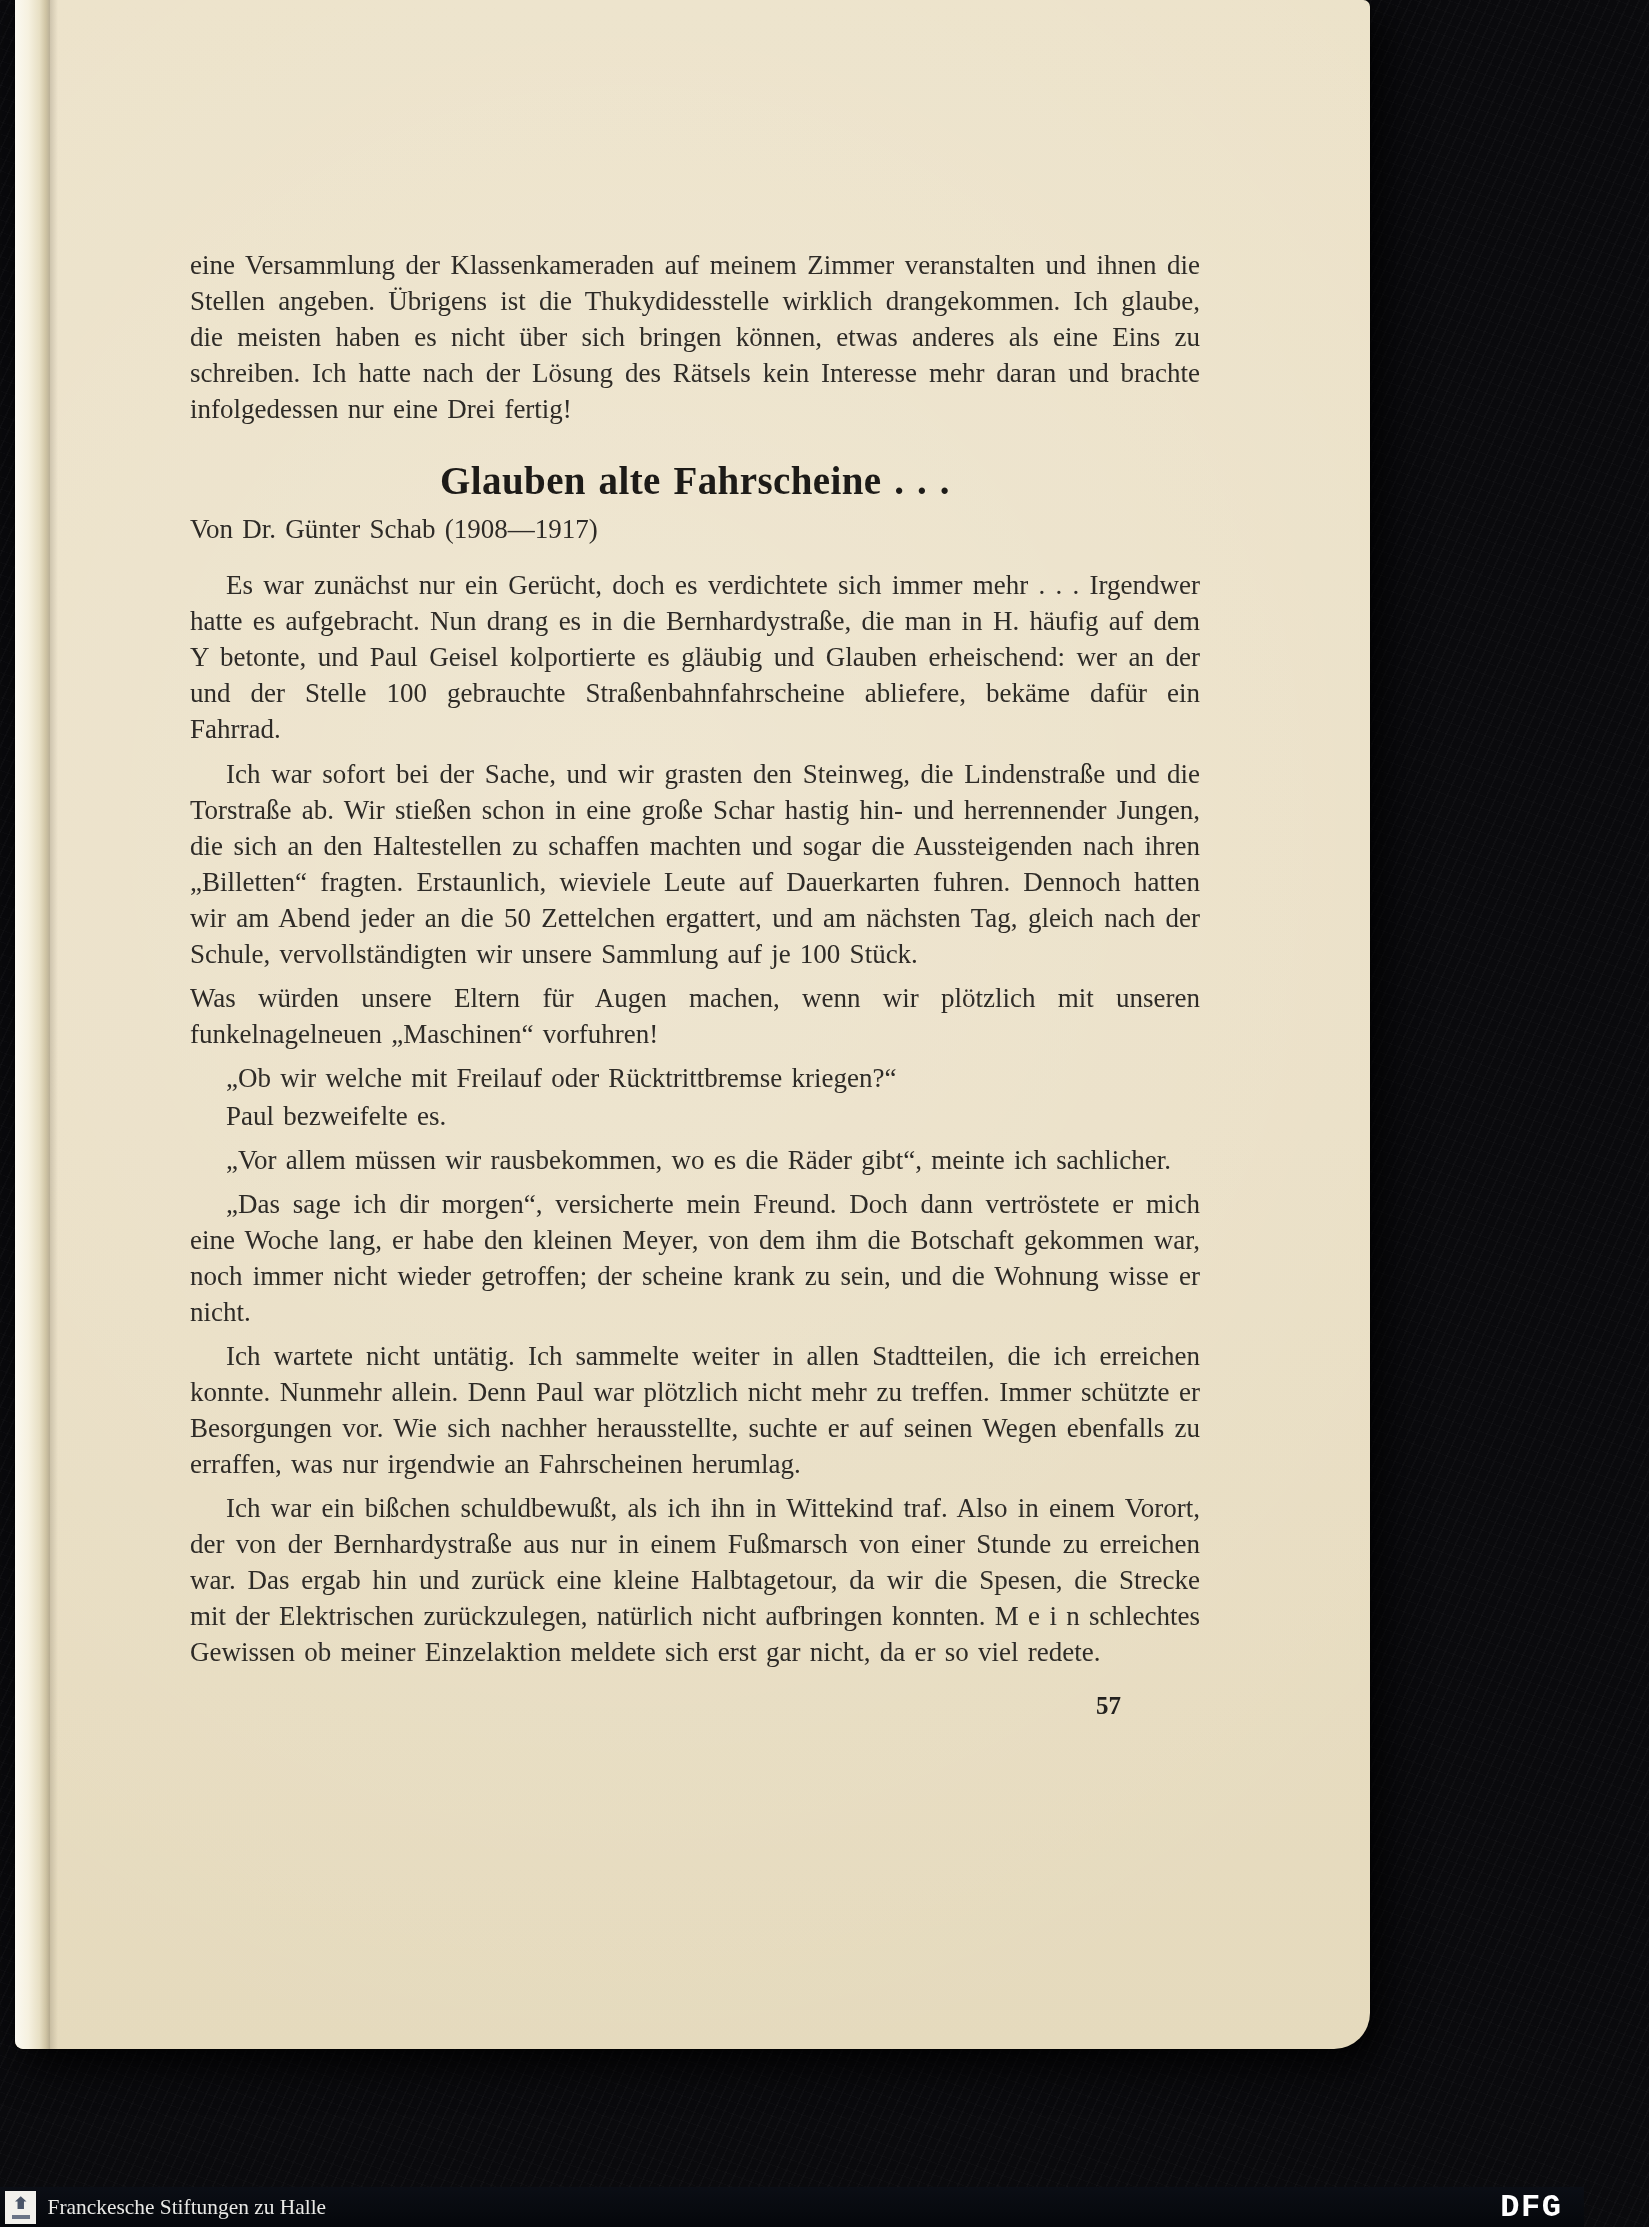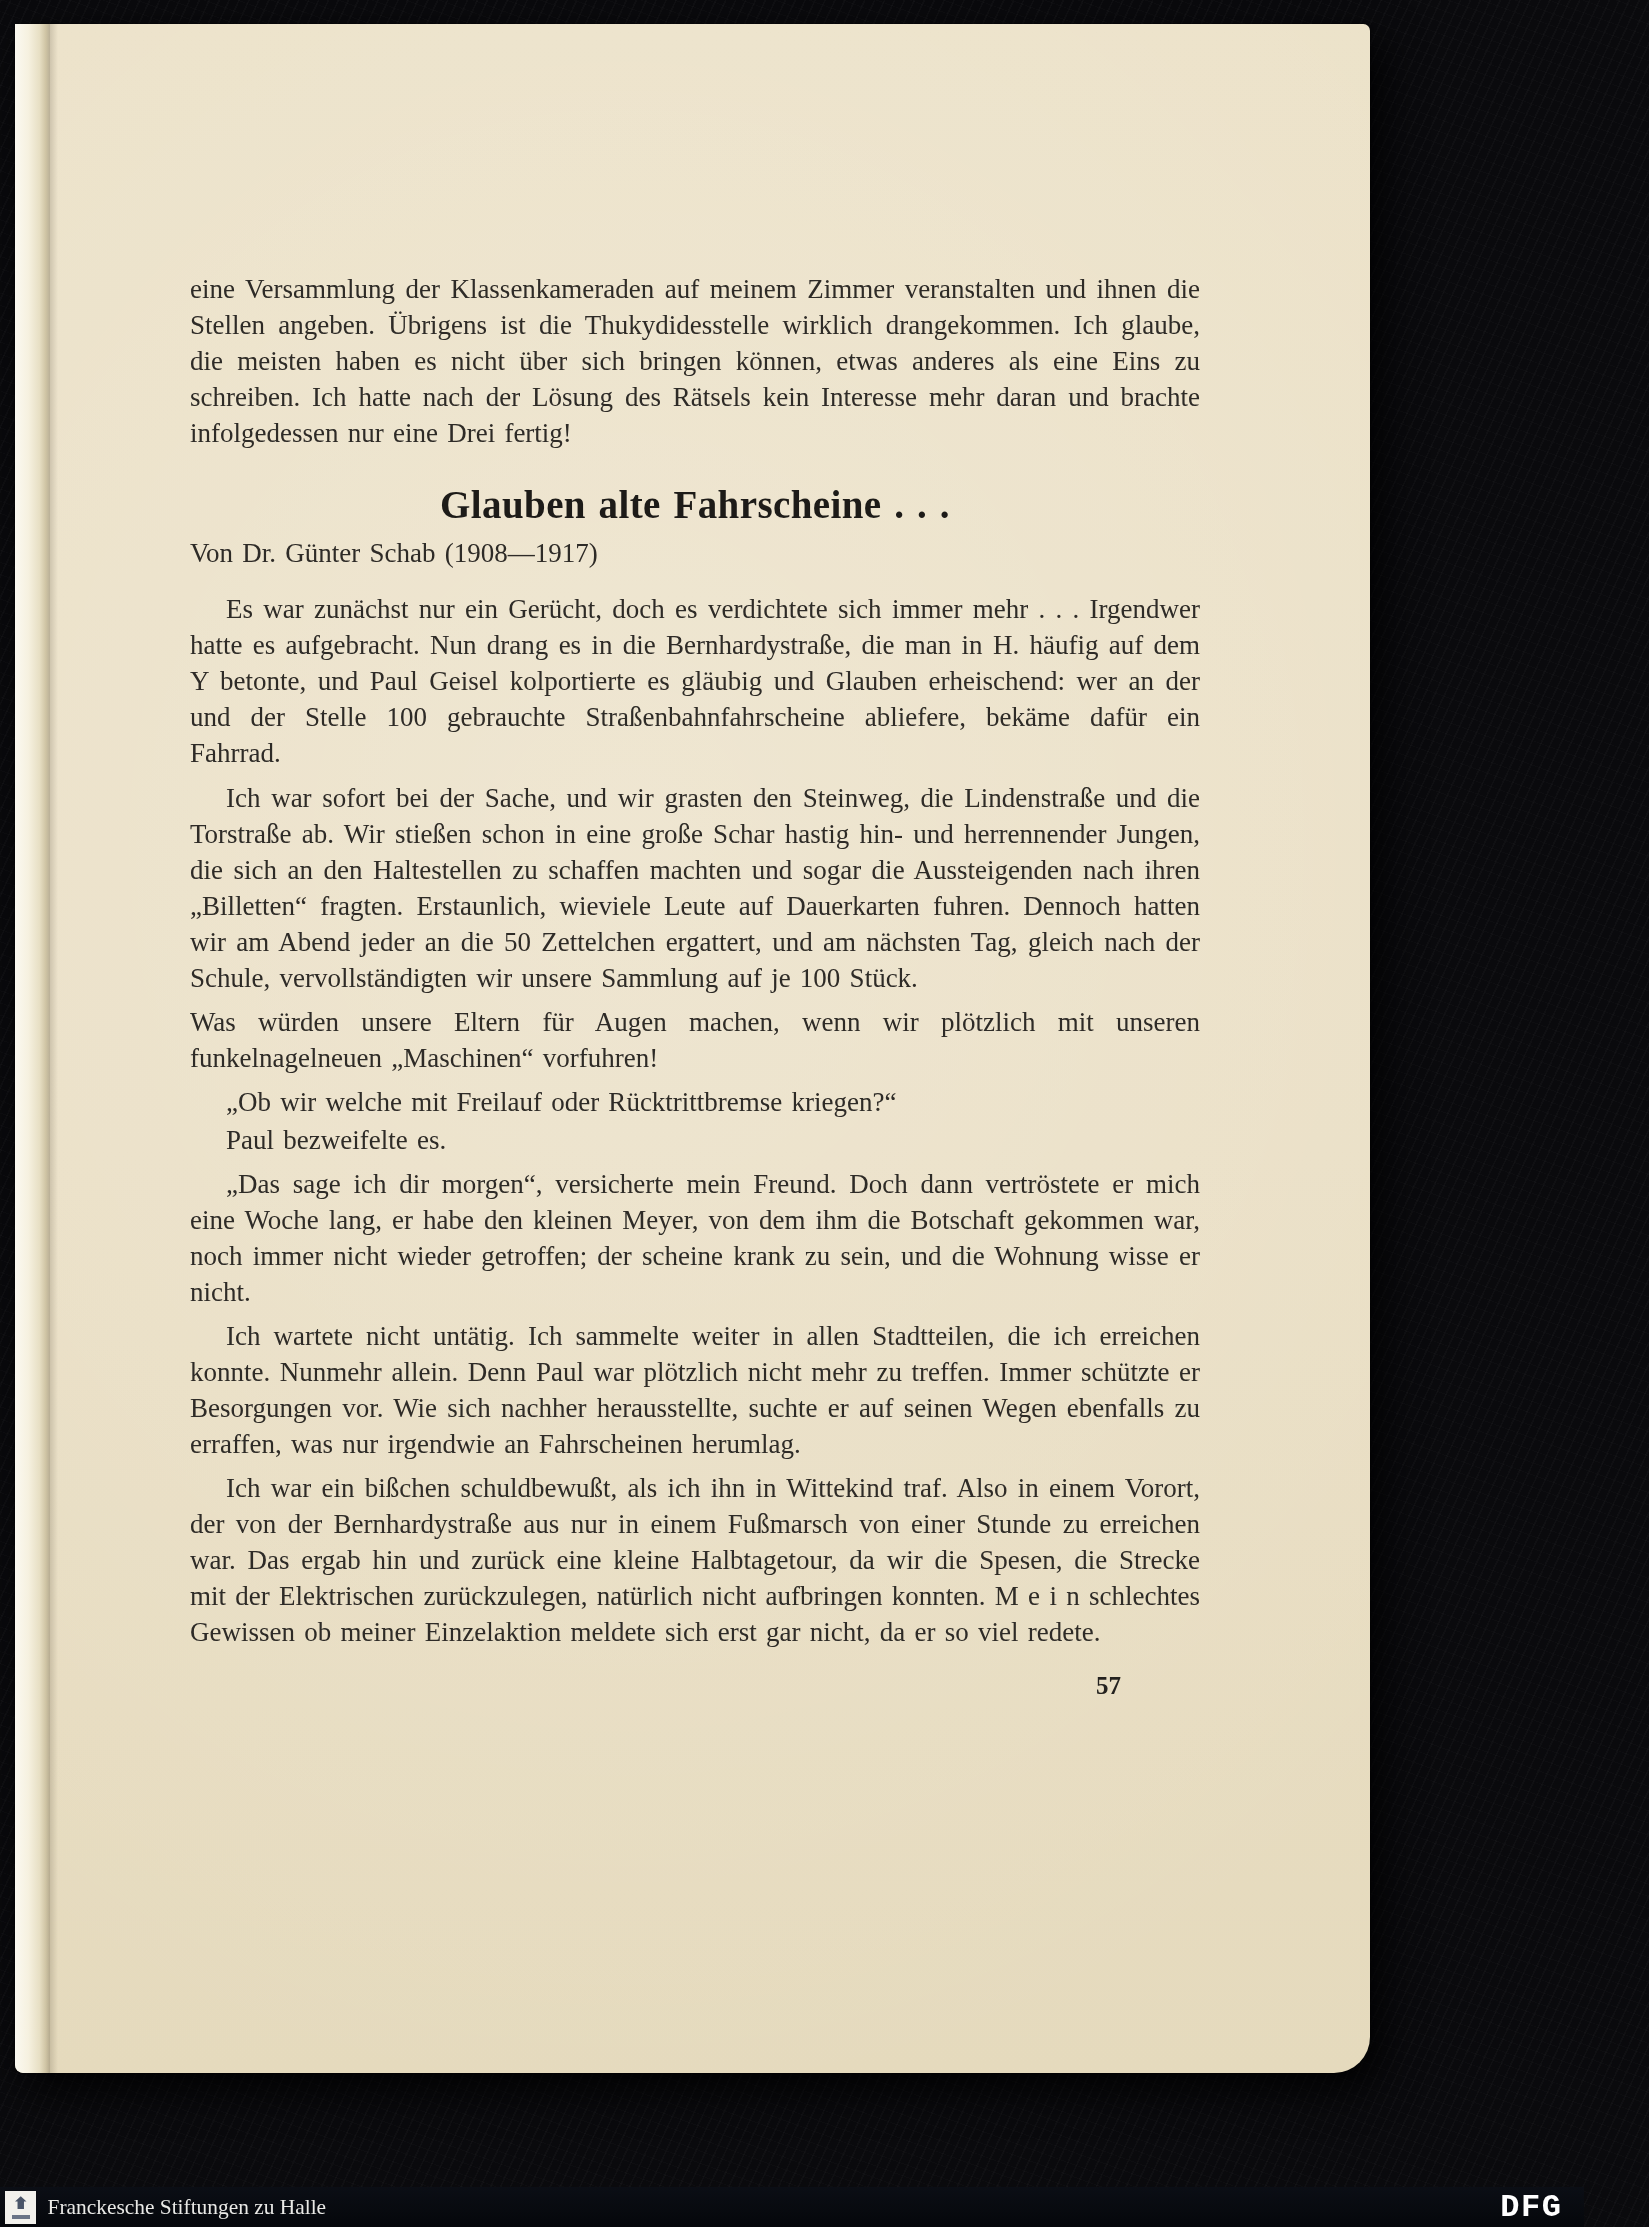--- a/index.html
+++ b/index.html
@@ -29,21 +29,20 @@
     left: 15px;
     top: 0;
     width: 1355px;
     height: 2049px;
     background:
       radial-gradient(ellipse 120% 90% at 45% 40%, rgba(255,255,255,0.20), rgba(0,0,0,0) 70%),
       linear-gradient(180deg, #ece2c9 0%, #eadfc5 55%, #e5dabd 100%);
     background-color: #eadfc5;
     border-radius: 0 6.6px 36px 8.2px;
     box-shadow: 11.5px 16.5px 40px rgba(0,0,0,0.85), 0 0 3.3px rgba(0,0,0,0.6);
-    margin-top: 24px;
   }
   
   .page-edge {
     position: absolute;
     left: 0;
     top: 0;
     width: 35px;
     height: 100%;
     border-radius: 0 0 0 8.2px;
     background: linear-gradient(90deg,
@@ -165,20 +164,21 @@
     <p class="flush">eine Versammlung der Klassenkameraden auf meinem Zimmer veranstalten und ihnen die Stellen angeben. Übrigens ist die Thukydidesstelle wirklich drangekommen. Ich glaube, die meisten haben es nicht über sich bringen können, etwas anderes als eine Eins zu schreiben. Ich hatte nach der Lösung des Rätsels kein Interesse mehr daran und brachte infolgedessen nur eine Drei fertig!</p>
 
     <div class="article-title">Glauben alte Fahrscheine . . .</div>
     <p class="article-byline">Von Dr. Günter Schab (1908—1917)</p>
 
     <p class="indent">Es war zunächst nur ein Gerücht, doch es verdichtete sich immer mehr . . . Irgendwer hatte es aufgebracht. Nun drang es in die Bernhardystraße, die man in H. häufig auf dem Y betonte, und Paul Geisel kolportierte es gläubig und Glauben erheischend: wer an der und der Stelle 100 gebrauchte Straßenbahnfahrscheine abliefere, bekäme dafür ein Fahrrad.</p>
     <p class="indent">Ich war sofort bei der Sache, und wir grasten den Steinweg, die Lindenstraße und die Torstraße ab. Wir stießen schon in eine große Schar hastig hin- und herrennender Jungen, die sich an den Haltestellen zu schaffen machten und sogar die Aussteigenden nach ihren „Billetten“ fragten. Erstaunlich, wieviele Leute auf Dauerkarten fuhren. Dennoch hatten wir am Abend jeder an die 50 Zettelchen ergattert, und am nächsten Tag, gleich nach der Schule, vervollständigten wir unsere Sammlung auf je 100 Stück.</p>
     <p class="flush">Was würden unsere Eltern für Augen machen, wenn wir plötzlich mit unseren funkelnagelneuen „Maschinen“ vorfuhren!</p>
     <p class="indent tight">„Ob wir welche mit Freilauf oder Rücktrittbremse kriegen?“</p>
     <p class="indent">Paul bezweifelte es.</p>
+    <p class="indent">„Vor allem müssen wir rausbekommen, wo es die Räder gibt“, meinte ich sachlicher.</p>
     <p class="indent">„Das sage ich dir morgen“, versicherte mein Freund. Doch dann vertröstete er mich eine Woche lang, er habe den kleinen Meyer, von dem ihm die Botschaft gekommen war, noch immer nicht wieder getroffen; der scheine krank zu sein, und die Wohnung wisse er nicht.</p>
     <p class="indent">Ich wartete nicht untätig. Ich sammelte weiter in allen Stadtteilen, die ich erreichen konnte. Nunmehr allein. Denn Paul war plötzlich nicht mehr zu treffen. Immer schützte er Besorgungen vor. Wie sich nachher herausstellte, suchte er auf seinen Wegen ebenfalls zu erraffen, was nur irgendwie an Fahrscheinen herumlag.</p>
     <p class="indent">Ich war ein bißchen schuldbewußt, als ich ihn in Wittekind traf. Also in einem Vorort, der von der Bernhardystraße aus nur in einem Fußmarsch von einer Stunde zu erreichen war. Das ergab hin und zurück eine kleine Halbtagetour, da wir die Spesen, die Strecke mit der Elektrischen zurückzulegen, natürlich nicht aufbringen konnten. M e i n schlechtes Gewissen ob meiner Einzelaktion meldete sich erst gar nicht, da er so viel redete.</p>
 
     <div class="page-number">57</div>
   </div>
 </div>
 
 <div class="footer-bar">
   <div class="library-logo"></div>

